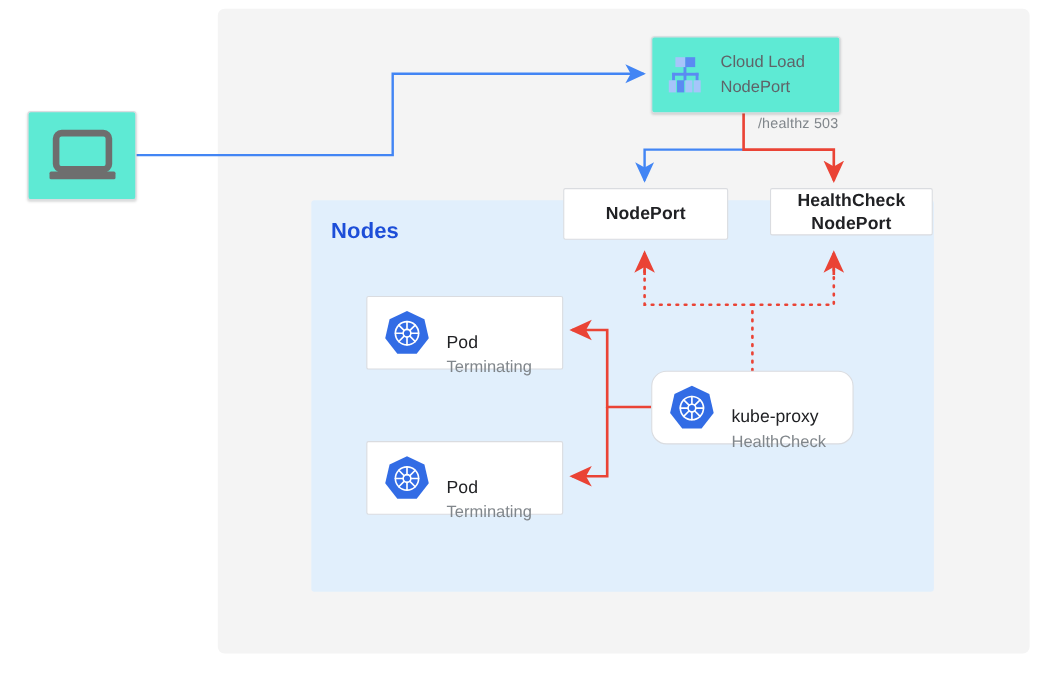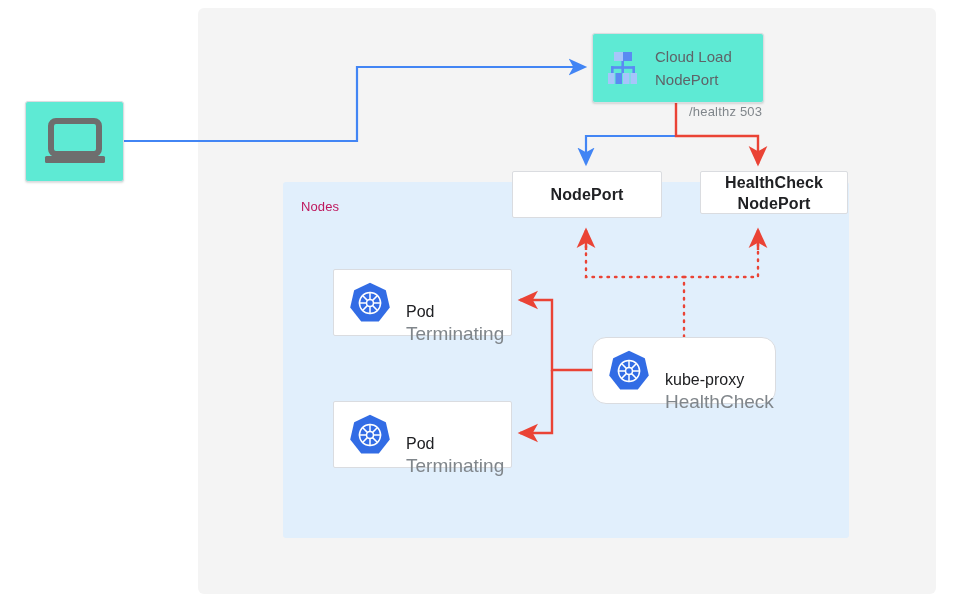--- a/index.html
+++ b/index.html
@@ -30,23 +30,24 @@
     border-radius: 6px;
   }
   #nodes-region {
     left: 283px; top: 182px;
     width: 566px; height: 356px;
     background: #e1effc;
     border-radius: 3px;
   }
   #nodes-label {
     left: 301px; top: 199px;
-    font-size: 13px;
-    color: #be185d;
+    font-size: 20px;
+    color: #1d4ed8;
     letter-spacing: .1px;
+    font-weight: bold;
   }
 
   
   .card {
     background: #5eead4;
     border: 1px solid #dadce0;
     border-radius: 3px;
     box-shadow: 0 1px 2px rgba(60,64,67,.18);
     box-sizing: border-box;
   }
@@ -97,21 +98,21 @@
     padding-left: 14px;
   }
   .k8s-card .txt { margin-left: 14px; }
   .k8s-card .title {
     font-size: 16px;
     color: #202124;
     line-height: 22px;
     margin-top: 40px;
   }
   .k8s-card .sub {
-    font-size: 19px;
+    font-size: 15px;
     color: #80868b;
     line-height: 22px;
   }
   #pod-1 { left: 333px; top: 269px; width: 179px; height: 67px; }
   #pod-2 { left: 333px; top: 401px; width: 179px; height: 67px; }
   #kube-proxy { left: 592px; top: 337px; width: 184px; height: 67px; border-radius: 14px; }
 
   
   #healthz-label {
     left: 689px; top: 104px;

